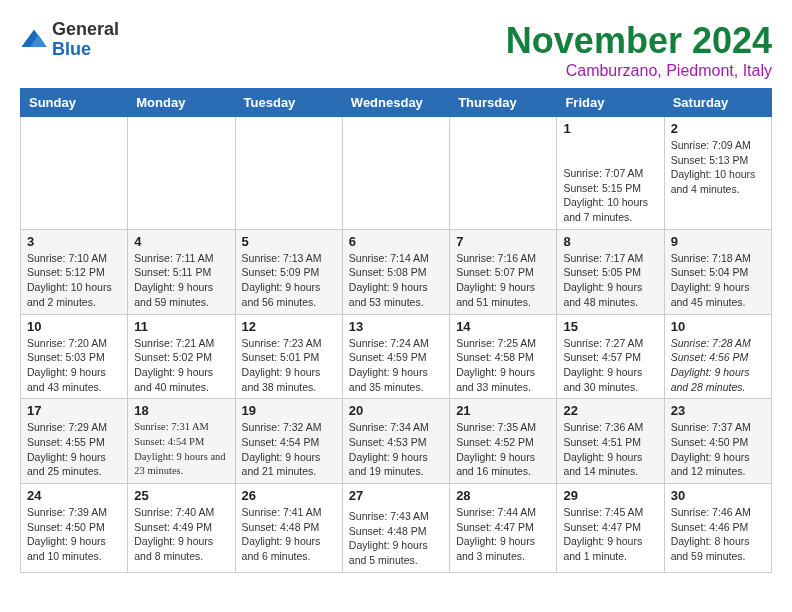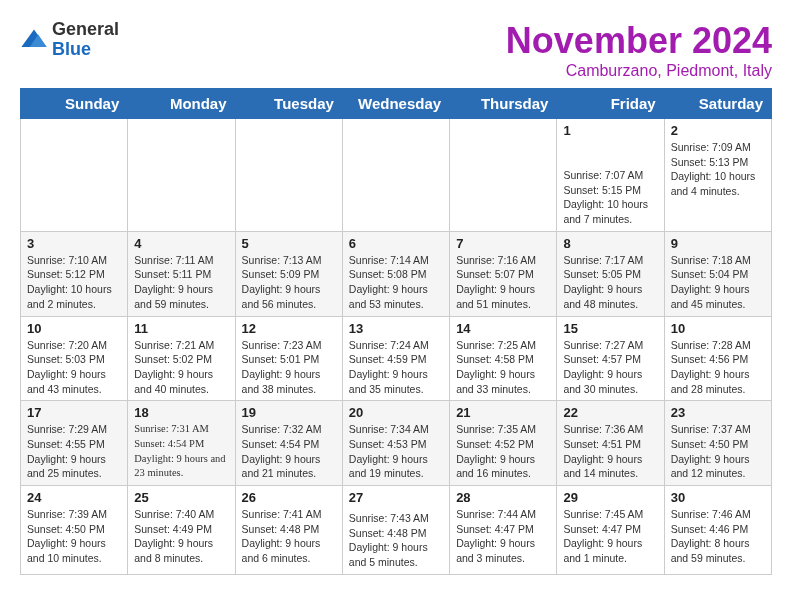--- a/index.html
+++ b/index.html
@@ -34,37 +34,37 @@
     .logo-icon {
       width: 28px;
       height: 28px;
     }
     .title-area {
       text-align: right;
     }
     .month-title {
       font-size: 36px;
       font-weight: bold;
-      color: #a21caf;
+      color: #15803d;
     }
     .location {
       font-size: 16px;
       color: #a21caf;
     }
     .calendar {
       width: 100%;
       border-collapse: collapse;
       font-size: 11px;
     }
     .calendar th {
       background-color: #2a6db5;
       color: #fff;
-      text-align: right;
+      text-align: left;
       padding: 6px 8px;
-      font-size: 15px;
+      font-size: 13px;
       font-weight: bold;
       border: 1px solid #2a6db5;
     }
     .calendar td {
       border: 1px solid #ccc;
       vertical-align: top;
       padding: 4px 6px;
       width: 107px;
       min-height: 80px;
       background: #fff;
@@ -218,21 +218,21 @@
 Daylight: 9 hours and 33 minutes.</div>
         </td>
         <td>
           <div class="day-number">15</div>
           <div class="day-info" style="white-space: pre-line;">Sunrise: 7:27 AM
 Sunset: 4:57 PM
 Daylight: 9 hours and 30 minutes.</div>
         </td>
         <td>
           <div class="day-number">10</div>
-          <div class="day-info" style="white-space: pre-line;">Sunrise: 7:28 AM
+          <div class="day-info" style="white-space: pre-line; font-style: italic;">Sunrise: 7:28 AM
 Sunset: 4:56 PM
 Daylight: 9 hours and 28 minutes.</div>
         </td>
       </tr>
       <tr>
         <td>
           <div class="day-number">17</div>
           <div class="day-info" style="white-space: pre-line;">Sunrise: 7:29 AM
 Sunset: 4:55 PM
 Daylight: 9 hours and 25 minutes.</div>

